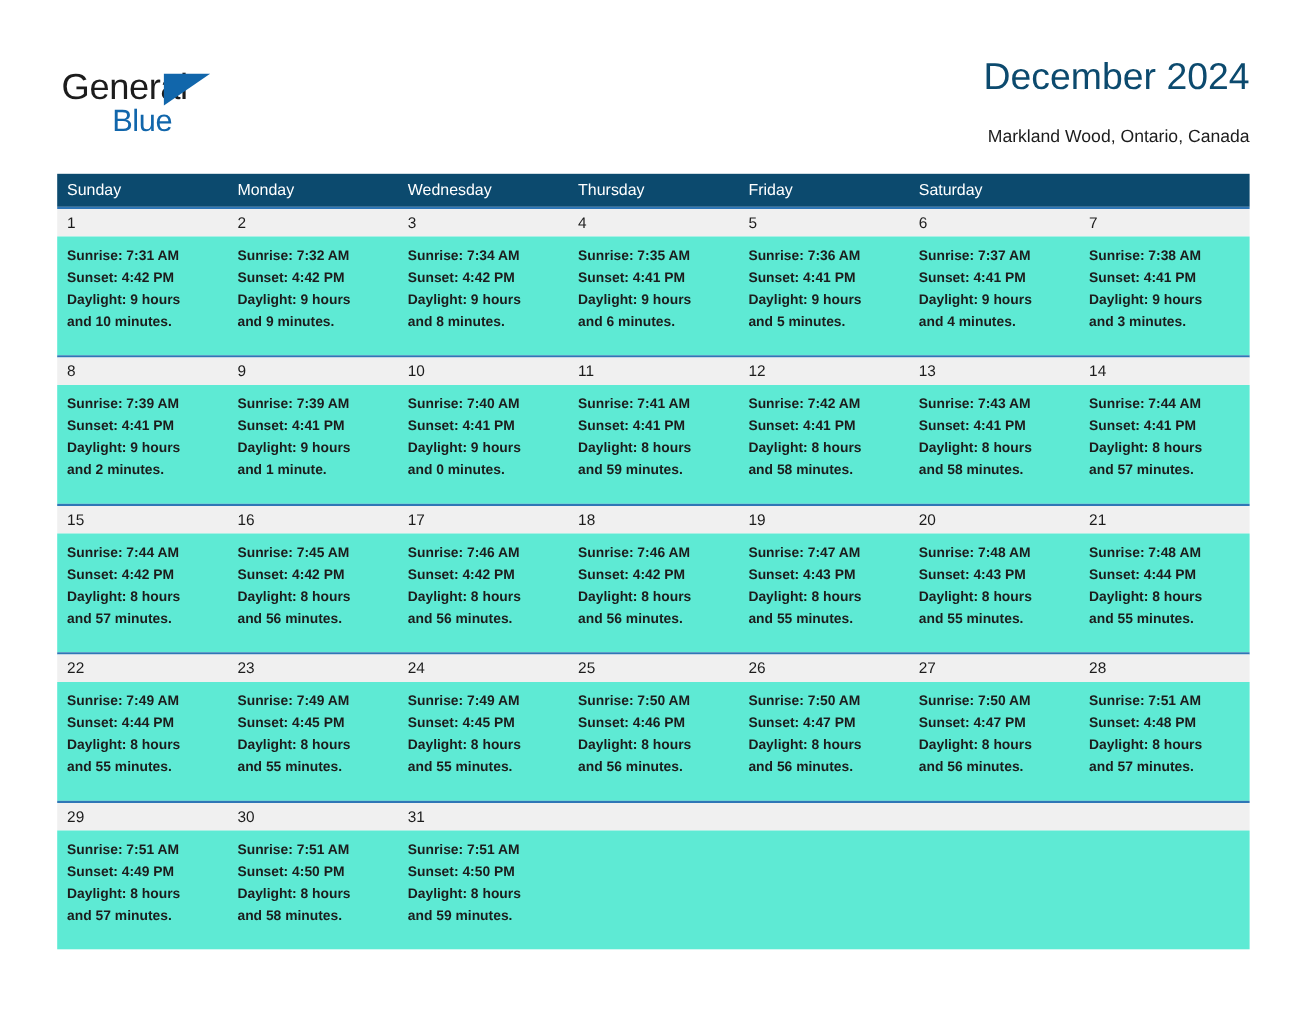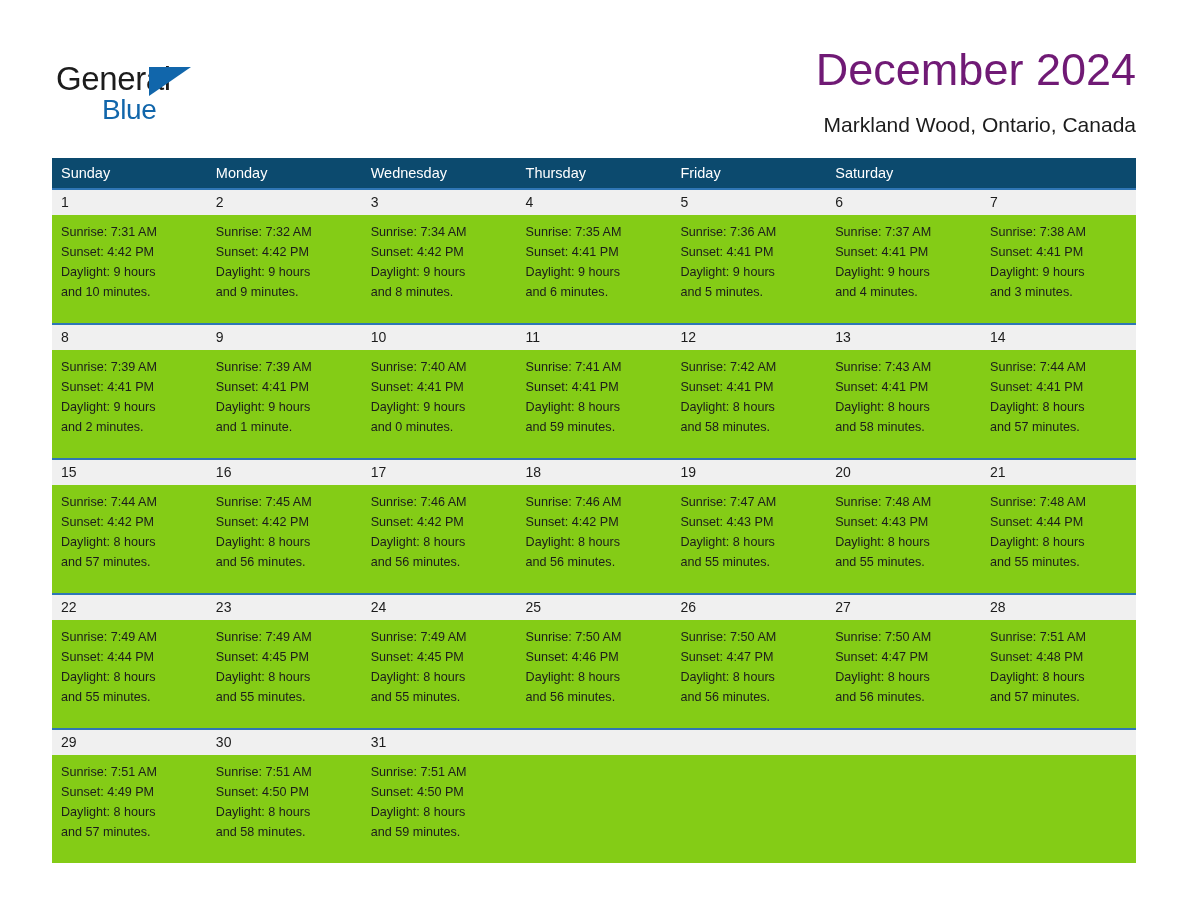--- a/index.html
+++ b/index.html
@@ -66,29 +66,29 @@
     line-height: 38px;
   }
 
   .title-block {
     position: absolute;
     right: 52px;
     top: 44px;
     text-align: right;
   }
   .month-title {
-    font-size: 45px;
-    color: #701a75;
+    font-size: 34px;
+    color: #0c4a6e;
     line-height: 52px;
     font-weight: normal;
     margin: 0;
     white-space: nowrap;
   }
   .location {
-    font-size: 21px;
+    font-size: 16px;
     color: #1c1c1c;
     line-height: 30px;
     margin: 14px 0 0 0;
     font-weight: normal;
     white-space: nowrap;
   }
 
   
   .calendar {
     position: absolute;
@@ -134,21 +134,22 @@
     padding-left: 9px;
     font-size: 14px;
     line-height: 25px;
     color: #1c1c1c;
   }
 
   .week-details {
     display: flex;
     width: 1084px;
     height: 108px;
-    background: #84cc16;
+    background: #5eead4;
+    font-weight: bold;
   }
   .detail-cell {
     width: 154.857px;
     box-sizing: border-box;
     padding: 7px 6px 0 9px;
     font-size: 12.6px;
     line-height: 20px;
     color: #1c1c1c;
   }
   .detail-cell .line {

